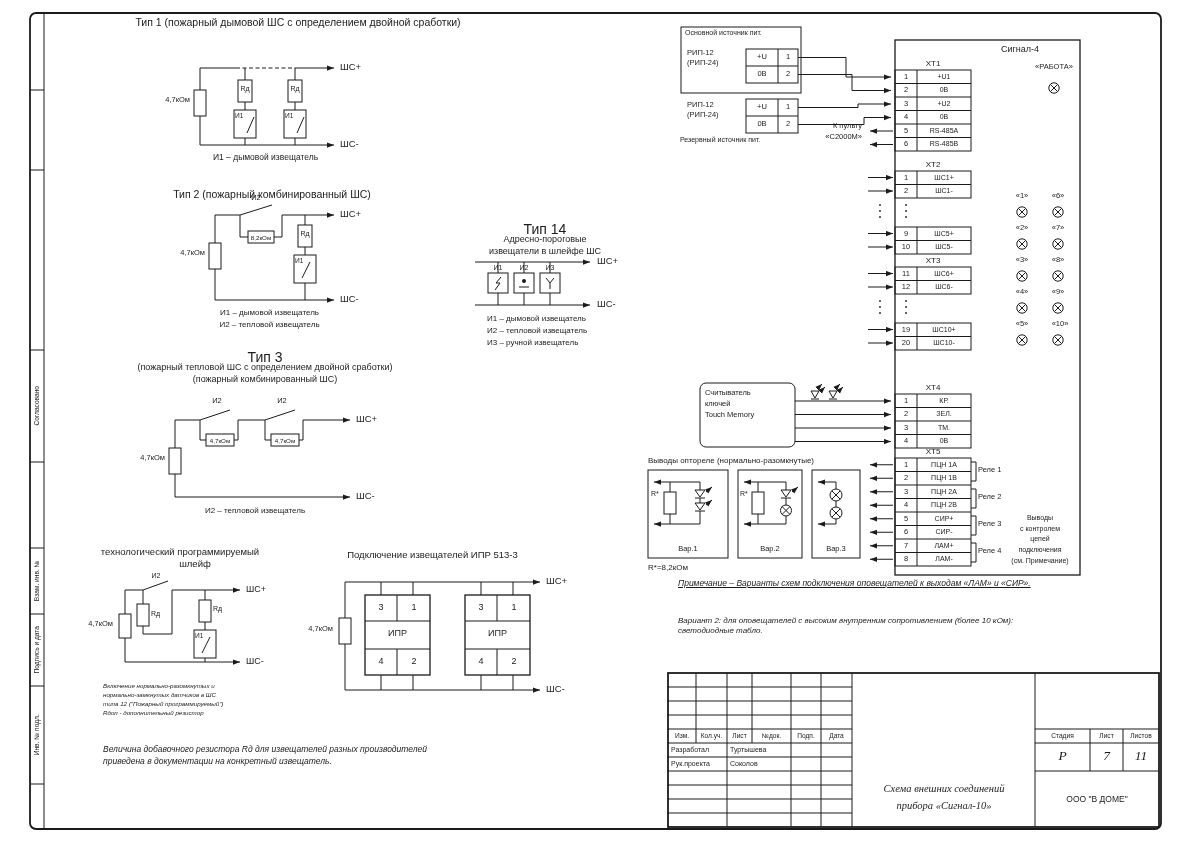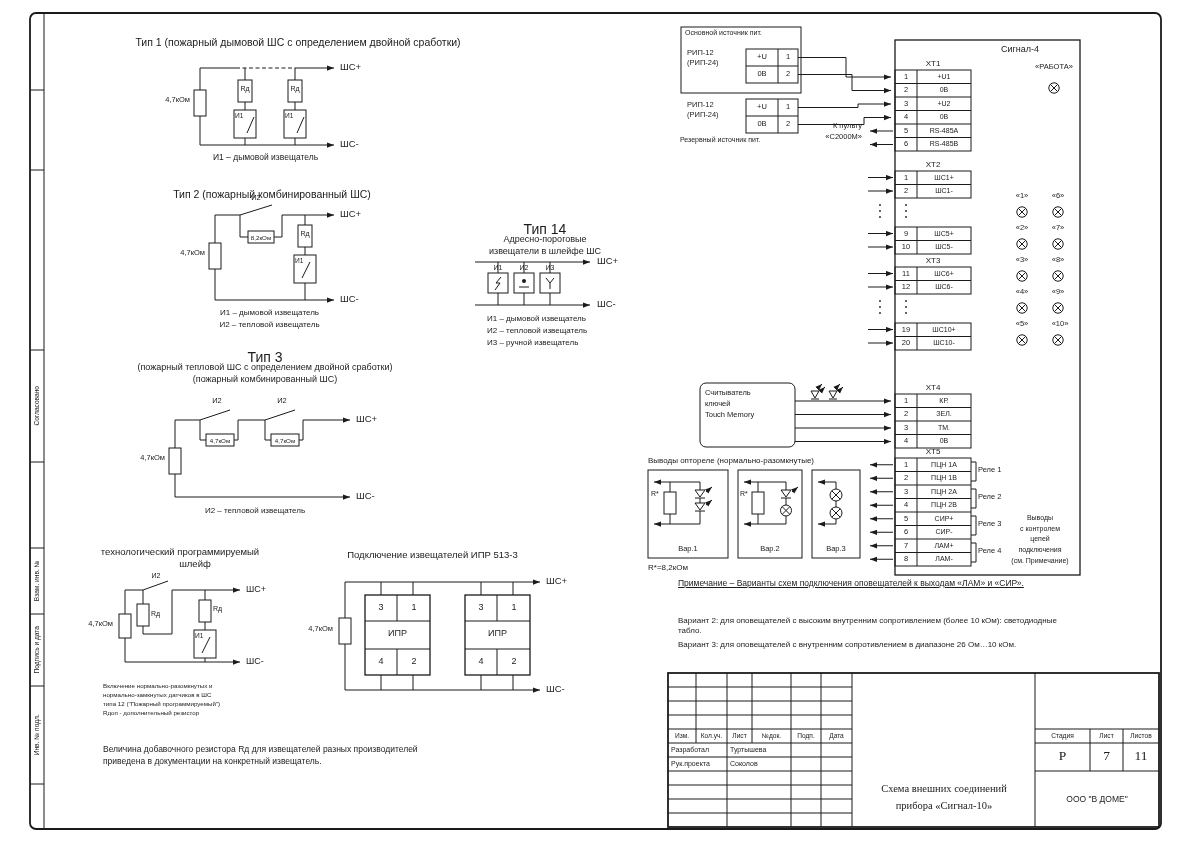--- a/index.html
+++ b/index.html
@@ -6,21 +6,21 @@
   .page{position:relative;width:1191px;height:842px;background:#fff;
         font-family:"Liberation Sans",sans-serif;color:#1b1b1b;overflow:hidden}
   svg.ov{position:absolute;left:0;top:0}
   .ln{stroke:#1b1b1b;stroke-width:1;fill:none}
   .thk{stroke-width:1.8}
   .med{stroke-width:1.3}
   .dash{stroke-dasharray:4 2.5}
   .fil{fill:#1b1b1b;stroke:none}
   .t{position:absolute;line-height:1.15;color:#1b1b1b;white-space:nowrap}
   .w{white-space:normal;line-height:1.3}
-  .c{text-align:center}.r{text-align:right}.i{}.u{text-decoration:underline}
+  .c{text-align:center}.r{text-align:right}.i{font-style:italic}.u{text-decoration:underline}
   .f60{font-size:6.2px}.f65{font-size:6.6px}.f70{font-size:7px}.f75{font-size:7.5px}
   .f80{font-size:8px}.f85{font-size:8.5px}.f90{font-size:9px}.f95{font-size:9.5px}
   .f100{font-size:14px}.f105{font-size:10.5px}.f130{font-size:13.5px}
   .serif{font-family:"Liberation Serif",serif}
   .rot{transform:rotate(-90deg)}
 </style>
 </head>
 <body>
 
 <div class="page">
@@ -426,21 +426,21 @@
         <line class="ln" x1="1035" y1="743" x2="1159" y2="743"></line>
     <line class="ln" x1="1035" y1="771" x2="1159" y2="771"></line>
   </g>
 </svg>
 
 <div class="t f65 c rot" style="left:7px;top:402px;width:60px">Согласовано</div>
 <div class="t f65 c rot" style="left:7px;top:577px;width:60px">Взам. инв. №</div>
 <div class="t f65 c rot" style="left:7px;top:646px;width:60px">Подпись и дата</div>
 <div class="t f65 c rot" style="left:7px;top:731px;width:60px">Инв. № подл.</div>
 
-<div class="t c f105" style="left:112px;top:36px;width:372px">Тип 1 (пожарный дымовой ШС с определением двойной сработки)</div>
+<div class="t c f105" style="left:112px;top:16px;width:372px">Тип 1 (пожарный дымовой ШС с определением двойной сработки)</div>
 <div class="t r f75" style="left:140px;top:96px;width:50px">4,7кОм</div>
 <div class="t c f70" style="left:236px;top:85px;width:18px">Rд</div>
 <div class="t c f70" style="left:286px;top:85px;width:18px">Rд</div>
 <div class="t f65" style="left:235px;top:112px;width:14px">И1</div>
 <div class="t f65" style="left:285px;top:112px;width:14px">И1</div>
 <div class="t f95" style="left:340px;top:62px">ШС+</div>
 <div class="t f95" style="left:340px;top:139px">ШС-</div>
 <div class="t c f85" style="left:168px;top:153px;width:195px">И1 – дымовой извещатель</div>
 
 <div class="t c f105" style="left:130px;top:188px;width:284px">Тип 2 (пожарный комбинированный ШС)</div>
@@ -621,21 +621,20 @@
 <div class="t f80" style="left:648px;top:456px">Выводы оптореле (нормально-разомкнутые)</div>
 <div class="t f70" style="left:651px;top:490px">R*</div>
 <div class="t f70" style="left:740px;top:490px">R*</div>
 <div class="t c f75" style="left:648px;top:545px;width:80px">Вар.1</div>
 <div class="t c f75" style="left:738px;top:545px;width:64px">Вар.2</div>
 <div class="t c f75" style="left:812px;top:545px;width:48px">Вар.3</div>
 <div class="t f80" style="left:648px;top:563px">R*=8,2кОм</div>
 
 <div class="t f85 i u" style="left:678px;top:579px">Примечание – Варианты схем подключения оповещателей к выходам «ЛАМ» и «СИР».</div>
 <div class="t w f80 i" style="left:678px;top:616px;width:392px">Вариант 2: для оповещателей с высоким внутренним сопротивлением (более 10 кОм): светодиодные табло.</div>
-<div class="t w f80 i" style="left:678px;top:640px;width:392px">Вариант 3: для оповещателей с внутренним сопротивлением в диапазоне 26 Ом…10 кОм.</div>
 
 <div class="t c f65" style="left:668px;top:732px;width:28px">Изм.</div>
 <div class="t c f65" style="left:696px;top:732px;width:31px">Кол.уч.</div>
 <div class="t c f65" style="left:727px;top:732px;width:25px">Лист</div>
 <div class="t c f65" style="left:752px;top:732px;width:39px">№док.</div>
 <div class="t c f65" style="left:791px;top:732px;width:30px">Подп.</div>
 <div class="t c f65" style="left:821px;top:732px;width:31px">Дата</div>
 <div class="t f70" style="left:671px;top:746px">Разработал</div>
 <div class="t f70" style="left:730px;top:746px">Туртышева</div>
 <div class="t f70" style="left:671px;top:760px">Рук.проекта</div>

